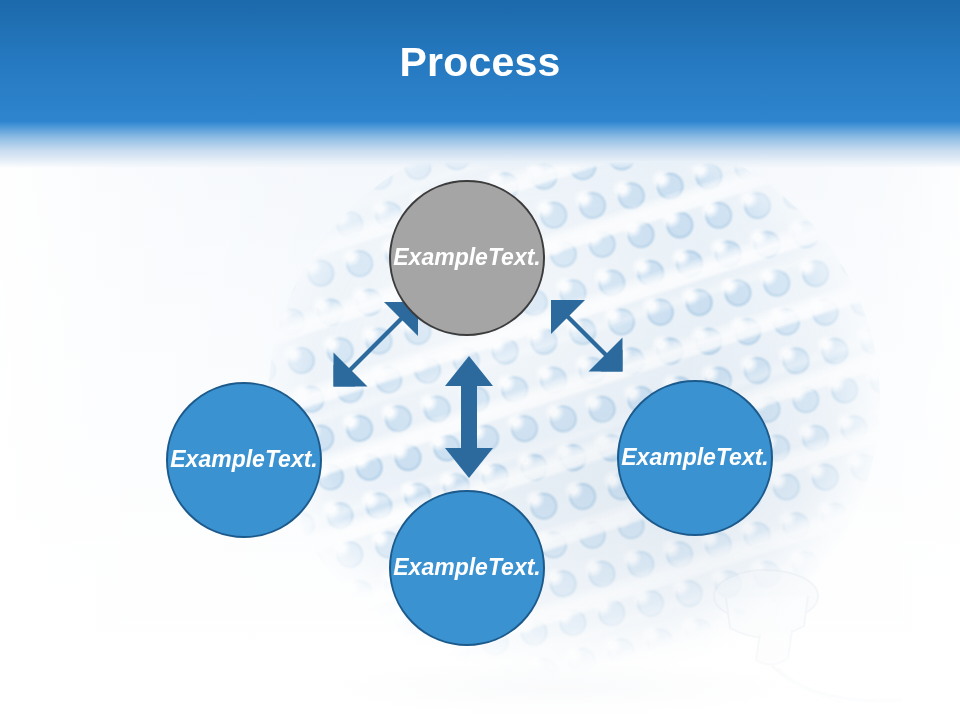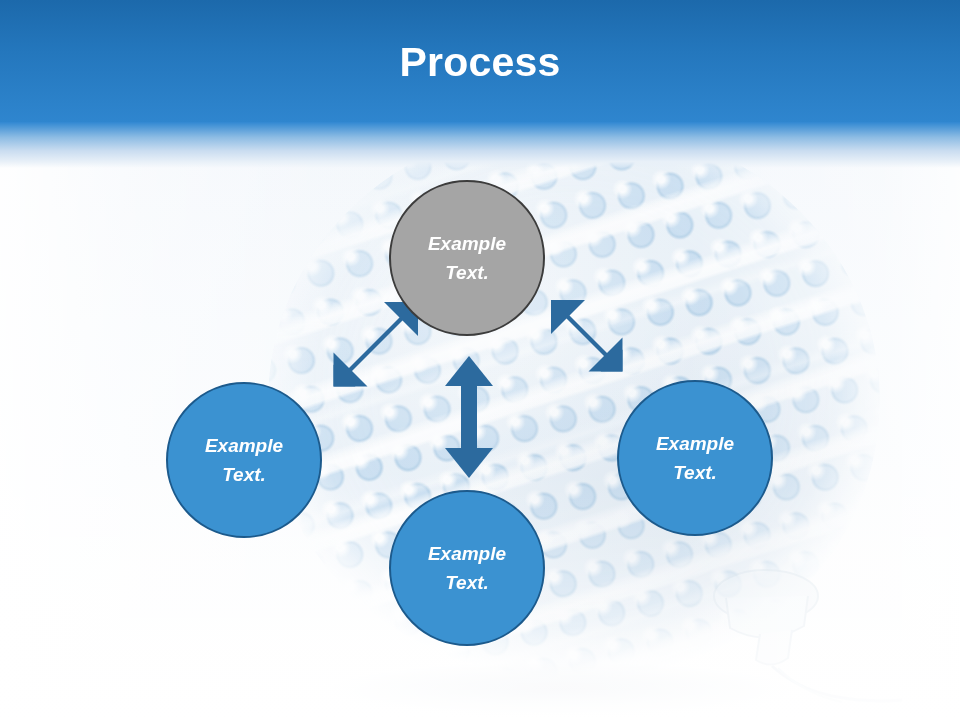--- a/index.html
+++ b/index.html
@@ -143,28 +143,28 @@
 
   
   .arrow { position: absolute; }
 
   
   .node {
     position: absolute;
     border-radius: 50%;
     box-sizing: border-box;
     display: flex;
-    flex-direction: column;
+    flex-direction: row;
     align-items: center;
     justify-content: center;
     text-align: center;
     color: #ffffff;
     font-style: italic;
     font-weight: bold;
-    font-size: 19px;
+    font-size: 23px;
     line-height: 1.55;
   }
   .node .line { display: block; }
   .node-gray {
     background: #a5a5a5;
     border: 2px solid #3c3c3c;
   }
   .node-blue {
     background: #3b92d1;
     border: 2px solid #1c5a8c;

